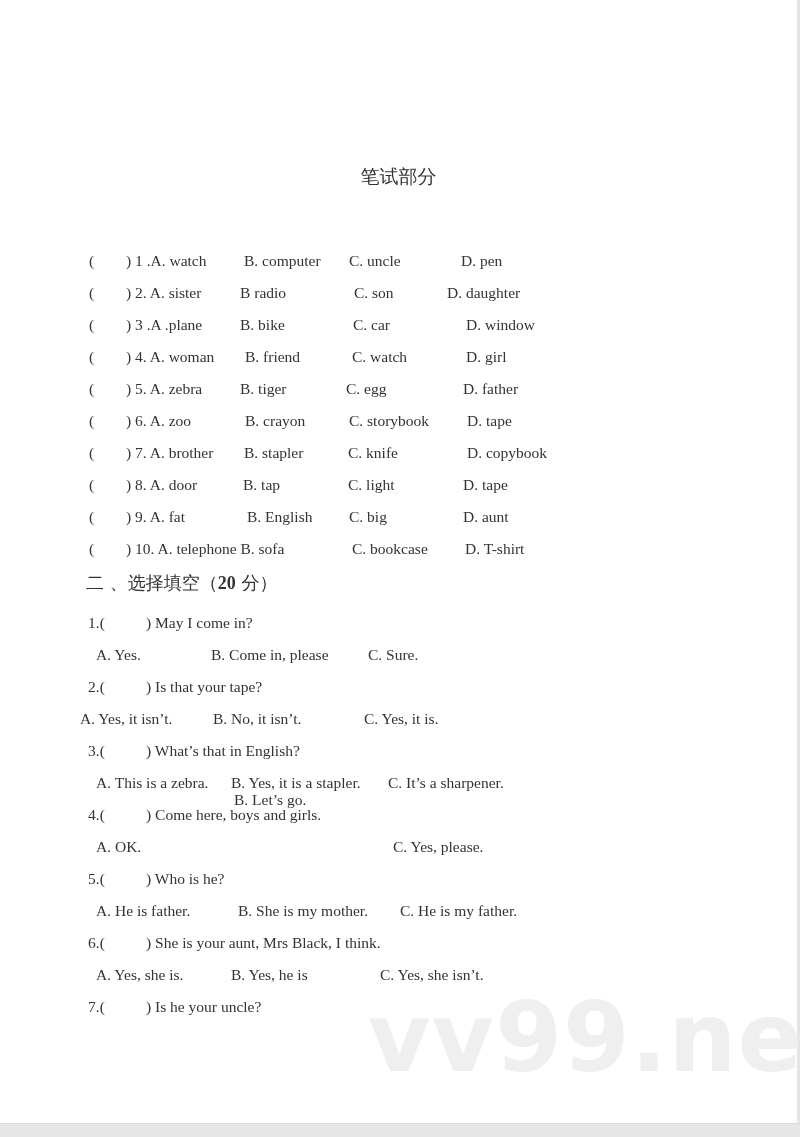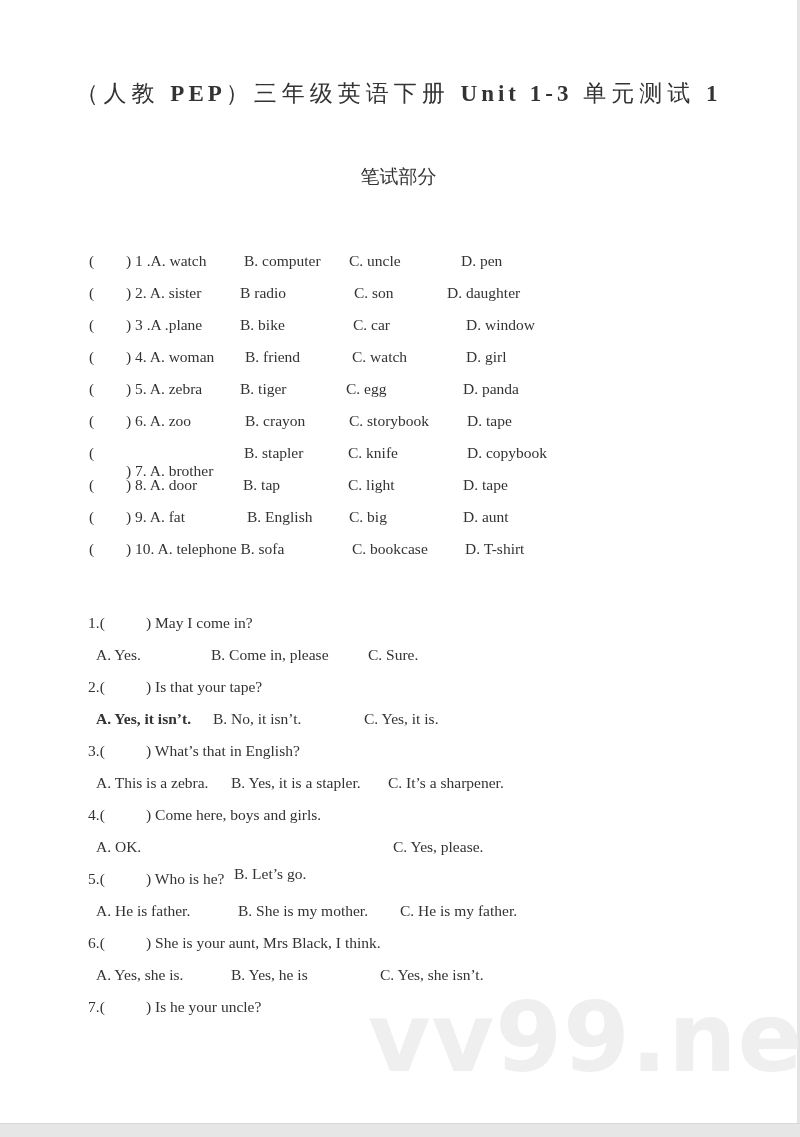--- a/index.html
+++ b/index.html
@@ -20,21 +20,20 @@
   .watermark {
     position: absolute; left: 368px; top: 982px; font-size: 96px; font-weight: bold;
     color: #efefef; font-family: "DejaVu Sans", sans-serif; letter-spacing: 1px;
   }
 </style>
 </head>
 <body>
 
 <div class="page">
 
-  <div class="abs title"><span>（人教 </span><b>PEP</b><span>）三年级英语下册 </span><b>Unit 1-3</b><span> 单元测试 </span><b>1</b></div>
 
   <div class="abs subtitle">笔试部分</div>
 
 
   <div>
     <div class="abs row" style="top:252px; left:89px;">(</div>
     <div class="abs row" style="top:252px; left:126px;">) 1 .A. watch</div>
     <div class="abs row" style="top:252px; left:244px;">B. computer</div>
     <div class="abs row" style="top:252px; left:349px;">C. uncle</div>
     <div class="abs row" style="top:252px; left:461px;">D. pen</div>
@@ -54,30 +53,30 @@
     <div class="abs row" style="top:348px; left:89px;">(</div>
     <div class="abs row" style="top:348px; left:126px;">) 4. A. woman</div>
     <div class="abs row" style="top:348px; left:245px;">B. friend</div>
     <div class="abs row" style="top:348px; left:352px;">C. watch</div>
     <div class="abs row" style="top:348px; left:466px;">D. girl</div>
 
     <div class="abs row" style="top:380px; left:89px;">(</div>
     <div class="abs row" style="top:380px; left:126px;">) 5. A. zebra</div>
     <div class="abs row" style="top:380px; left:240px;">B. tiger</div>
     <div class="abs row" style="top:380px; left:346px;">C. egg</div>
-    <div class="abs row" style="top:380px; left:463px;">D. panda</div>
+    <div class="abs row" style="top:380px; left:463px;">D. father</div>
 
     <div class="abs row" style="top:412px; left:89px;">(</div>
     <div class="abs row" style="top:412px; left:126px;">) 6. A. zoo</div>
     <div class="abs row" style="top:412px; left:245px;">B. crayon</div>
     <div class="abs row" style="top:412px; left:349px;text-align:right;">C. storybook</div>
     <div class="abs row" style="top:412px; left:467px;">D. tape</div>
 
     <div class="abs row" style="top:444px; left:89px;">(</div>
-    <div class="abs row" style="top:444px; left:126px;margin-top:18px;">) 7. A. brother</div>
+    <div class="abs row" style="top:444px; left:126px;">) 7. A. brother</div>
     <div class="abs row" style="top:444px; left:244px;">B. stapler</div>
     <div class="abs row" style="top:444px; left:348px;">C. knife</div>
     <div class="abs row" style="top:444px; left:467px;">D. copybook</div>
 
     <div class="abs row" style="top:476px; left:89px;">(</div>
     <div class="abs row" style="top:476px; left:126px;">) 8. A. door</div>
     <div class="abs row" style="top:476px; left:243px;">B. tap</div>
     <div class="abs row" style="top:476px; left:348px;">C. light</div>
     <div class="abs row" style="top:476px; left:463px;">D. tape</div>
 
@@ -86,44 +85,45 @@
     <div class="abs row" style="top:508px; left:247px;">B. English</div>
     <div class="abs row" style="top:508px; left:349px;">C. big</div>
     <div class="abs row" style="top:508px; left:463px;">D. aunt</div>
 
     <div class="abs row" style="top:540px; left:89px;">(</div>
     <div class="abs row" style="top:540px; left:126px;">) 10. A. telephone B. sofa</div>
     <div class="abs row" style="top:540px; left:352px;">C. bookcase</div>
     <div class="abs row" style="top:540px; left:465px;">D. T-shirt</div>
   </div>
 
+  <div class="abs section-head" style="top:571px; left:86px;"><span>二 、选择填空（</span><b>20</b><span> 分）</span></div>
 
   <div>
     <div class="abs row" style="top:614px; left:88px;">1.(</div>
     <div class="abs row" style="top:614px; left:146px;">) May I come in?</div>
     <div class="abs row" style="top:646px; left:96px;">A. Yes.</div>
     <div class="abs row" style="top:646px; left:211px;">B. Come in, please</div>
     <div class="abs row" style="top:646px; left:368px;">C. Sure.</div>
 
     <div class="abs row" style="top:678px; left:88px;">2.(</div>
     <div class="abs row" style="top:678px; left:146px;">) Is that your tape?</div>
-    <div class="abs row" style="top:710px; left:96px;font-weight:bold;">A. Yes, it isn’t.</div>
+    <div class="abs row" style="top:710px; left:80px;">A. Yes, it isn’t.</div>
     <div class="abs row" style="top:710px; left:213px;">B. No, it isn’t.</div>
     <div class="abs row" style="top:710px; left:364px;">C. Yes, it is.</div>
 
     <div class="abs row" style="top:742px; left:88px;">3.(</div>
     <div class="abs row" style="top:742px; left:146px;">) What’s that in English?</div>
     <div class="abs row" style="top:774px; left:96px;">A. This is a zebra.</div>
     <div class="abs row" style="top:774px; left:231px;">B. Yes, it is a stapler.</div>
     <div class="abs row" style="top:774px; left:388px;">C. It’s a sharpener.</div>
 
     <div class="abs row" style="top:806px; left:88px;">4.(</div>
     <div class="abs row" style="top:806px; left:146px;">) Come here, boys and girls.</div>
     <div class="abs row" style="top:838px; left:96px;">A. OK.</div>
-    <div class="abs row" style="top:865px; left:234px;">B. Let’s go.</div>
+    <div class="abs row" style="top:791px; left:234px;">B. Let’s go.</div>
     <div class="abs row" style="top:838px; left:393px;">C. Yes, please.</div>
 
     <div class="abs row" style="top:870px; left:88px;">5.(</div>
     <div class="abs row" style="top:870px; left:146px;">) Who is he?</div>
     <div class="abs row" style="top:902px; left:96px;">A. He is father.</div>
     <div class="abs row" style="top:902px; left:238px;">B. She is my mother.</div>
     <div class="abs row" style="top:902px; left:400px;">C. He is my father.</div>
 
     <div class="abs row" style="top:934px; left:88px;">6.(</div>
     <div class="abs row" style="top:934px; left:146px;">) She is your aunt, Mrs Black, I think.</div>

